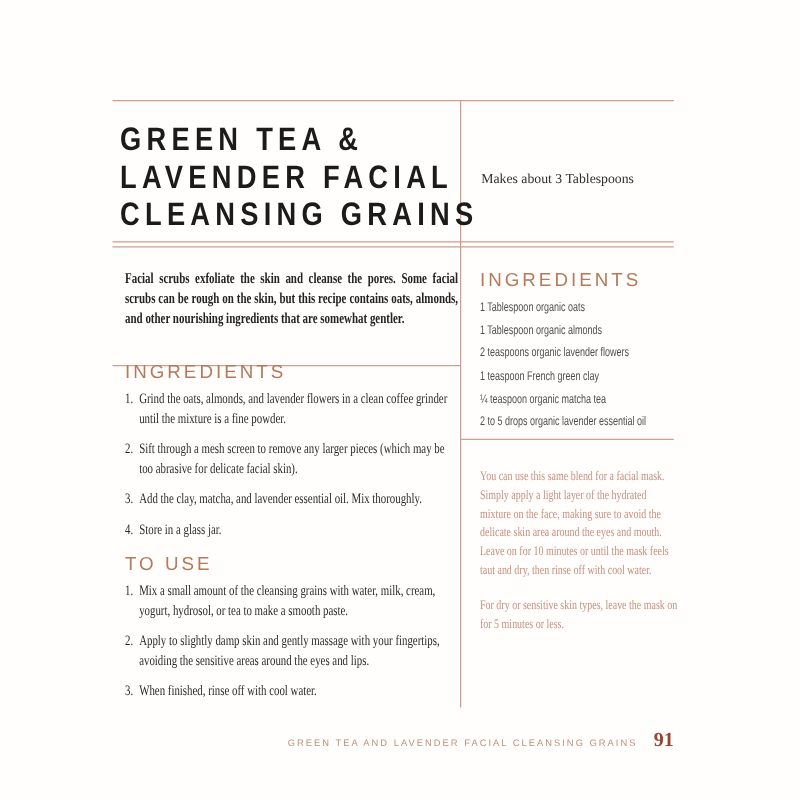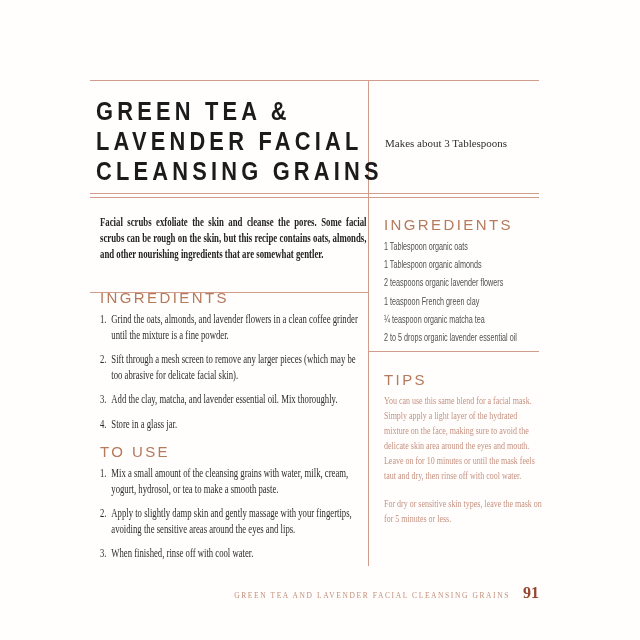--- a/index.html
+++ b/index.html
@@ -53,21 +53,21 @@
 
   .tips { position:absolute; left:384px; top:374px; width:160px; }
   .shead.tips-h { margin-bottom:8px; }
   .tips-body { width:210px; transform:scaleX(0.76); transform-origin:left top;
     font-size:10.5px; line-height:15px; color:var(--tips_text, #c69180); }
   .tips-body p + p { margin-top:13px; }
 
   
   .footer { position:absolute; left:90px; top:584px; width:449px;
     display:flex; justify-content:flex-end; align-items:baseline; gap:13px; }
-  .running { font-family:Liberation Serif, serif; font-size:7.5px;
+  .running { font-family:Liberation Sans, sans-serif; font-size:7.5px;
     letter-spacing:1.6px; color:var(--footer_title, #c08f79);text-align:center; }
   .pnum { font-size:16px; font-weight:bold; color:var(--page_number, #96452e); }
 </style>
 </head>
 <body>
 
 <div class="sheet">
 
   <div class="hrule rule-top"></div>
   <div class="double-rule"></div>
@@ -142,21 +142,20 @@
 
         <div class="ing">1 teaspoon French green clay</div>
 
         <div class="ing">¼ teaspoon organic matcha tea</div>
 
         <div class="ing">2 to 5 drops organic lavender essential oil</div>
       </div>
   </div>
 
   <div class="tips">
-    <h2 class="shead tips-h">TIPS</h2>
     <div class="tips-body">
 
         <p>You can use this same blend for a facial mask. Simply apply a light layer of the hydrated mixture on the face, making sure to avoid the delicate skin area around the eyes and mouth. Leave on for 10 minutes or until the mask feels taut and dry, then rinse off with cool water.</p>
 
         <p>For dry or sensitive skin types, leave the mask on for 5 minutes or less.</p>
       </div>
   </div>
 
   <div class="footer">
     <span class="running">GREEN TEA AND LAVENDER FACIAL CLEANSING GRAINS</span>

